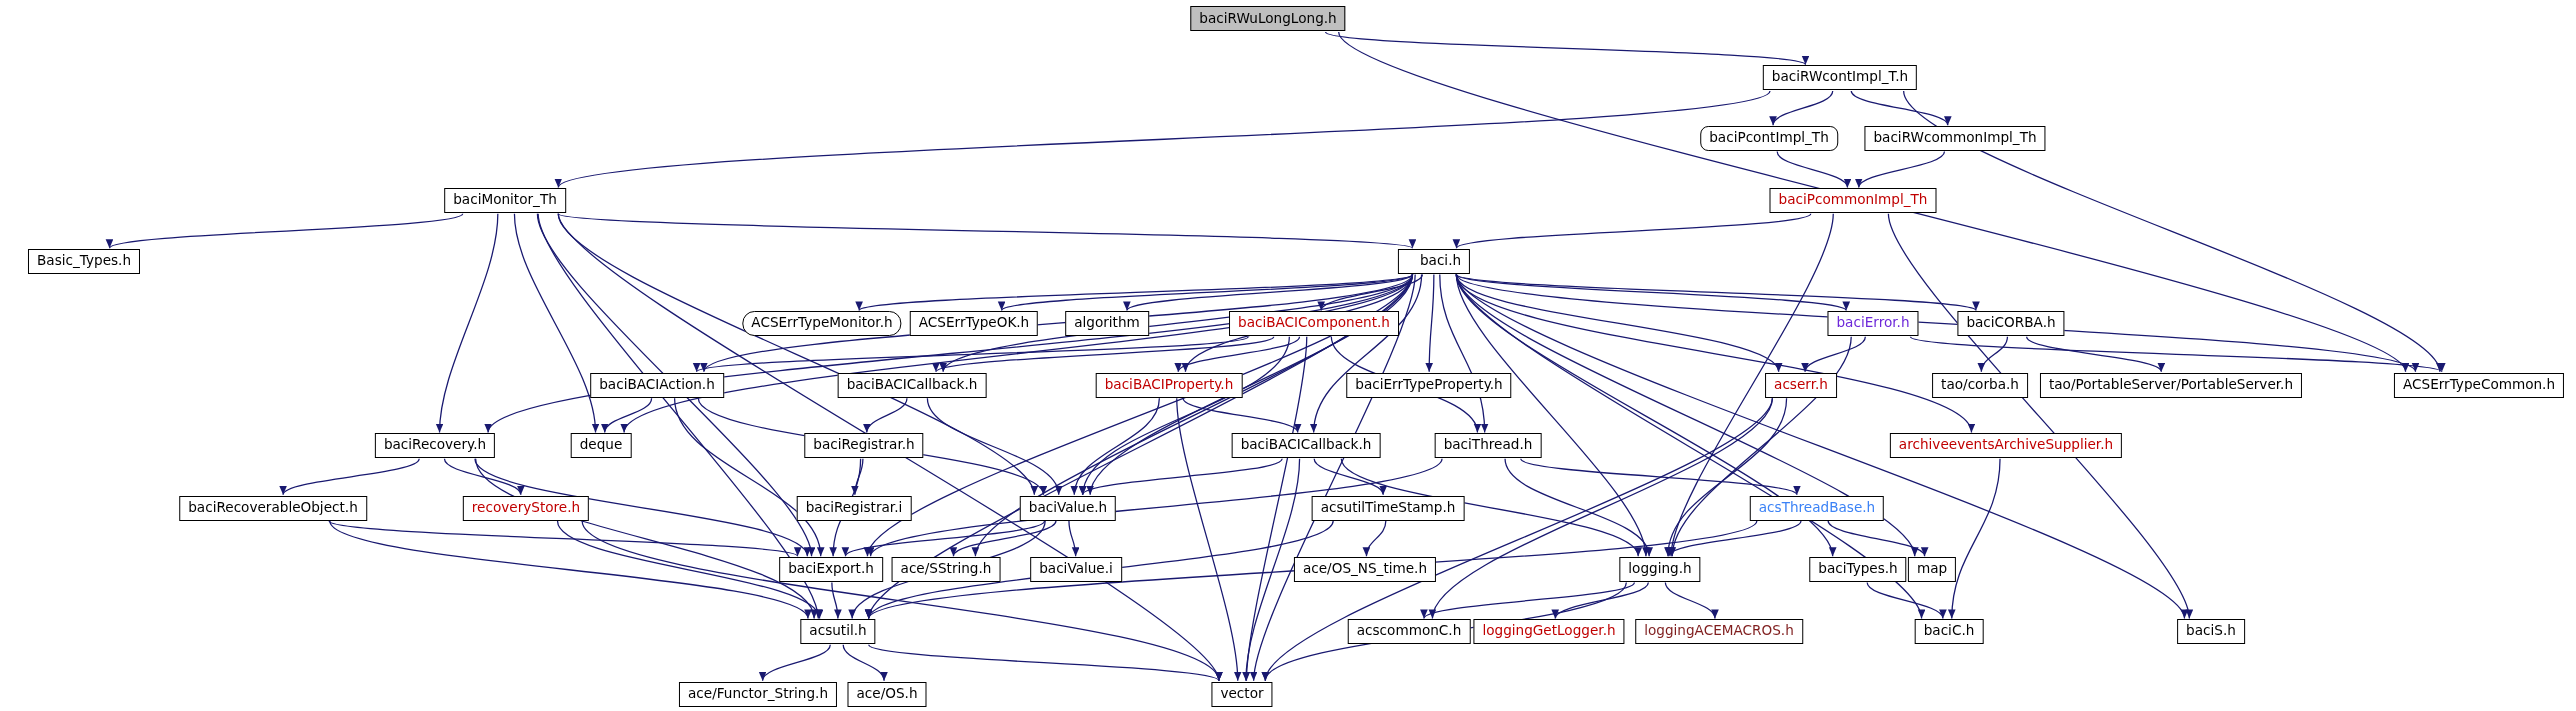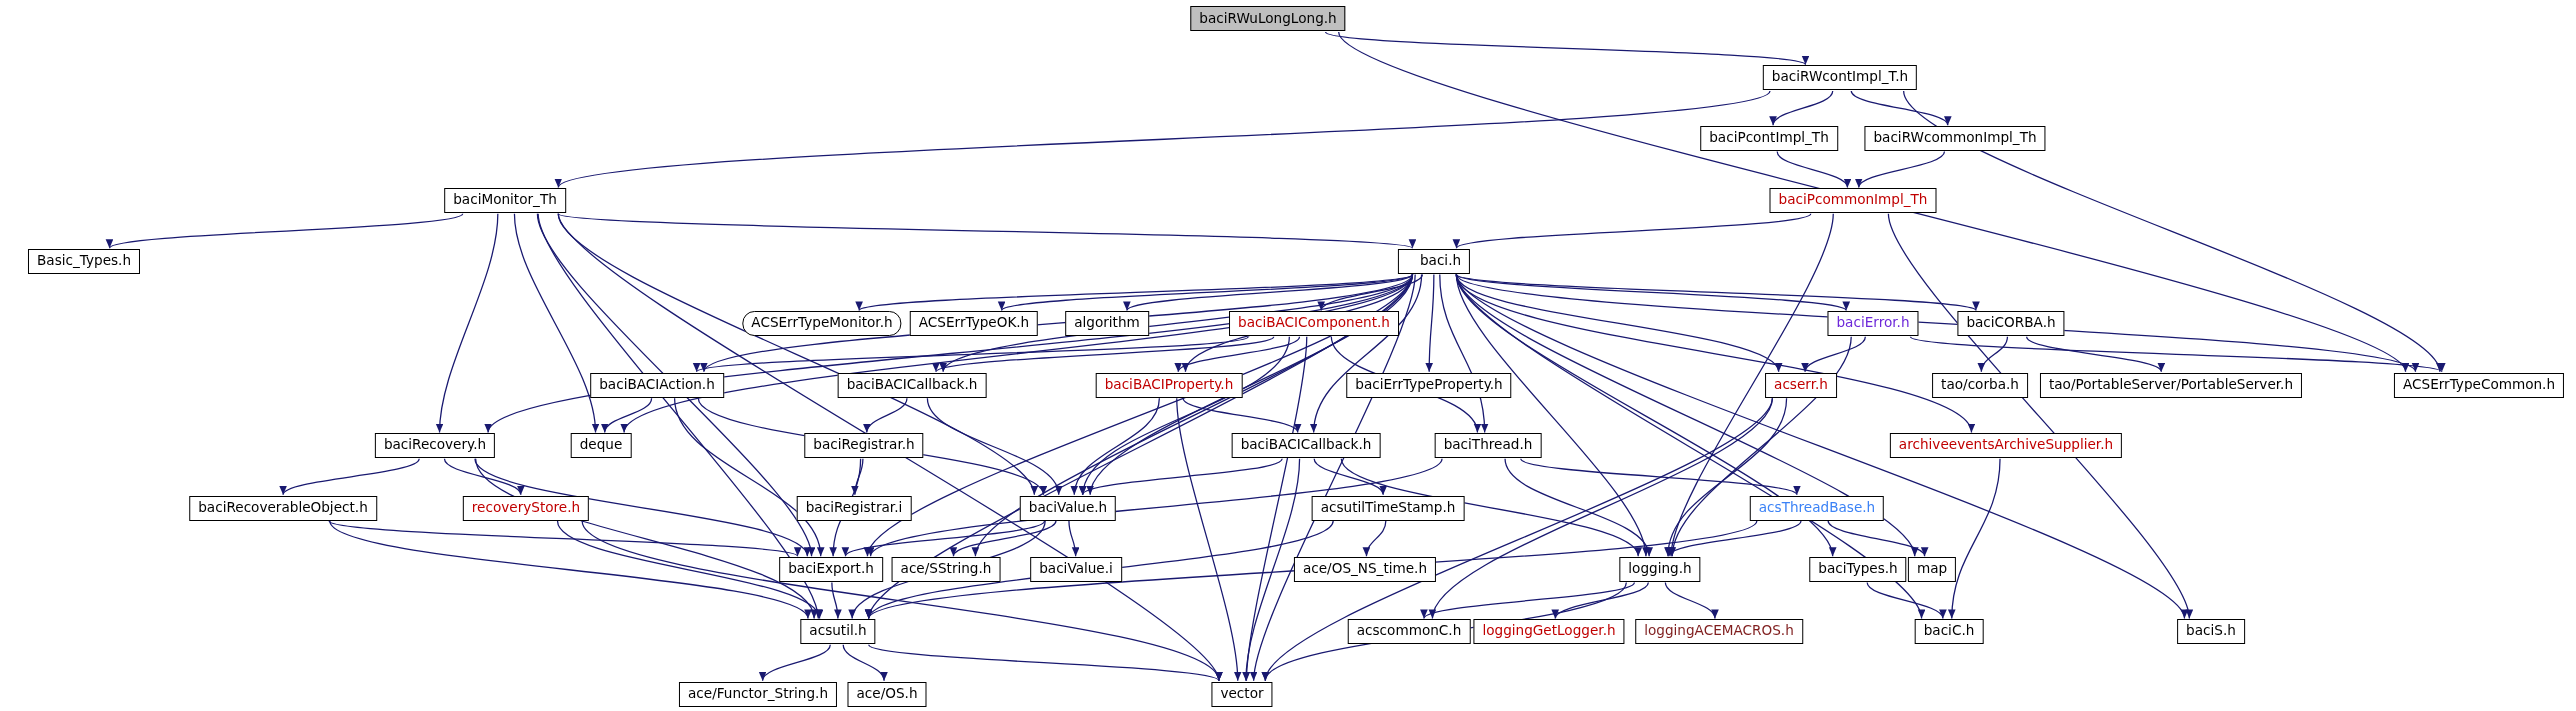--- a/index.html
+++ b/index.html
@@ -145,21 +145,21 @@
       <path d="M 2037.5 730 C 2037.5 785.35, 1585 797.65, 1585 853" fill="none" stroke="#191970" stroke-width="1.6" marker-end="url(#arrowhead)"></path>
       <path d="M 2339.3 730 C 2339.3 750.25, 2434.22 754.75, 2434.22 775" fill="none" stroke="#191970" stroke-width="1.6" marker-end="url(#arrowhead)"></path>
       <path d="M 1041.9 730 C 1041.9 750.25, 1049.46 754.75, 1049.46 775" fill="none" stroke="#191970" stroke-width="1.6" marker-end="url(#arrowhead)"></path>
       <path d="M 1039.9 808 C 1039.9 828.25, 955.06 832.75, 955.06 853" fill="none" stroke="#191970" stroke-width="1.6" marker-end="url(#arrowhead)"></path>
       <path d="M 1056.1 808 C 1056.1 828.25, 1107.34 832.75, 1107.34 853" fill="none" stroke="#191970" stroke-width="1.6" marker-end="url(#arrowhead)"></path>
       <path d="M 1088 808 C 1088 828.25, 1527 832.75, 1527 853" fill="none" stroke="#191970" stroke-width="1.6" marker-end="url(#arrowhead)"></path>
     </svg>
   <div id="node-layer">
       <div class="node" style="left: 1268px; top: 6.4px; border-color: rgb(0, 0, 0); background: rgb(191, 191, 191);">baciRWuLongLong.h</div>
       <div class="node" style="left: 1840px; top: 65px; border-color: rgb(0, 0, 0);">baciRWcontImpl_T.h</div>
-      <div class="node" style="left: 1769px; top: 126px; border-color: rgb(0, 0, 0);">baciPcontImpl_Th</div>
+      <div class="node" style="left: 1769px; top: 126px; border-color: rgb(0, 0, 0); border-radius: 8px;">baciPcontImpl_Th</div>
       <div class="node" style="left: 1955px; top: 126px; border-color: rgb(0, 0, 0);">baciRWcommonImpl_Th</div>
       <div class="node" style="left: 505px; top: 188px; border-color: rgb(0, 0, 0);">baciMonitor_Th</div>
       <div class="node" style="left: 1853px; top: 188px; border-color: rgb(0, 0, 0); color: rgb(192, 0, 0);">baciPcommonImpl_Th</div>
       <div class="node" style="left: 84px; top: 249px; border-color: rgb(0, 0, 0);">Basic_Types.h</div>
       <div class="node" style="left: 1434px; top: 249px; border-color: rgb(0, 0, 0); padding-left: 21px;">baci.h</div>
       <div class="node" style="left: 822px; top: 311px; border-color: rgb(0, 0, 0); border-radius: 12px;">ACSErrTypeMonitor.h</div>
       <div class="node" style="left: 974px; top: 311px; border-color: rgb(0, 0, 0);">ACSErrTypeOK.h</div>
       <div class="node" style="left: 1107px; top: 311px; border-color: rgb(0, 0, 0);">algorithm</div>
       <div class="node" style="left: 1314px; top: 311px; border-color: rgb(0, 0, 0); color: rgb(192, 0, 0);">baciBACIComponent.h</div>
       <div class="node" style="left: 1873px; top: 311px; border-color: rgb(0, 0, 0); color: #6d28d9;">baciError.h</div>
@@ -171,21 +171,21 @@
       <div class="node" style="left: 1801px; top: 373px; border-color: rgb(0, 0, 0); color: rgb(192, 0, 0);">acserr.h</div>
       <div class="node" style="left: 1980px; top: 373px; border-color: rgb(0, 0, 0);">tao/corba.h</div>
       <div class="node" style="left: 2171px; top: 373px; border-color: rgb(0, 0, 0);">tao/PortableServer/PortableServer.h</div>
       <div class="node" style="left: 2479px; top: 373px; border-color: rgb(0, 0, 0);">ACSErrTypeCommon.h</div>
       <div class="node" style="left: 435px; top: 433px; border-color: rgb(0, 0, 0);">baciRecovery.h</div>
       <div class="node" style="left: 601px; top: 433px; border-color: rgb(0, 0, 0);">deque</div>
       <div class="node" style="left: 864px; top: 433px; border-color: rgb(0, 0, 0);">baciRegistrar.h</div>
       <div class="node" style="left: 1306px; top: 433px; border-color: rgb(0, 0, 0);">baciBACICallback.h</div>
       <div class="node" style="left: 1488px; top: 433px; border-color: rgb(0, 0, 0);">baciThread.h</div>
       <div class="node" style="left: 2006px; top: 433px; border-color: rgb(0, 0, 0); color: rgb(192, 0, 0);">archiveeventsArchiveSupplier.h</div>
-      <div class="node" style="left: 283px; top: 496px; border-color: rgb(0, 0, 0);">baciRecoverableObject.h</div>
+      <div class="node" style="left: 273px; top: 496px; border-color: rgb(0, 0, 0);">baciRecoverableObject.h</div>
       <div class="node" style="left: 526px; top: 496px; border-color: rgb(0, 0, 0); color: rgb(192, 0, 0);">recoveryStore.h</div>
       <div class="node" style="left: 854px; top: 496px; border-color: rgb(0, 0, 0);">baciRegistrar.i</div>
       <div class="node" style="left: 1068px; top: 496px; border-color: rgb(0, 0, 0);">baciValue.h</div>
       <div class="node" style="left: 1388px; top: 496px; border-color: rgb(0, 0, 0);">acsutilTimeStamp.h</div>
       <div class="node" style="left: 1817px; top: 496px; border-color: rgb(0, 0, 0); color: #3b82f6;">acsThreadBase.h</div>
       <div class="node" style="left: 831px; top: 557px; border-color: rgb(0, 0, 0);">baciExport.h</div>
       <div class="node" style="left: 946px; top: 557px; border-color: rgb(0, 0, 0);">ace/SString.h</div>
       <div class="node" style="left: 1076px; top: 557px; border-color: rgb(0, 0, 0);">baciValue.i</div>
       <div class="node" style="left: 1365px; top: 557px; border-color: rgb(0, 0, 0);">ace/OS_NS_time.h</div>
       <div class="node" style="left: 1660px; top: 557px; border-color: rgb(0, 0, 0);">logging.h</div>

